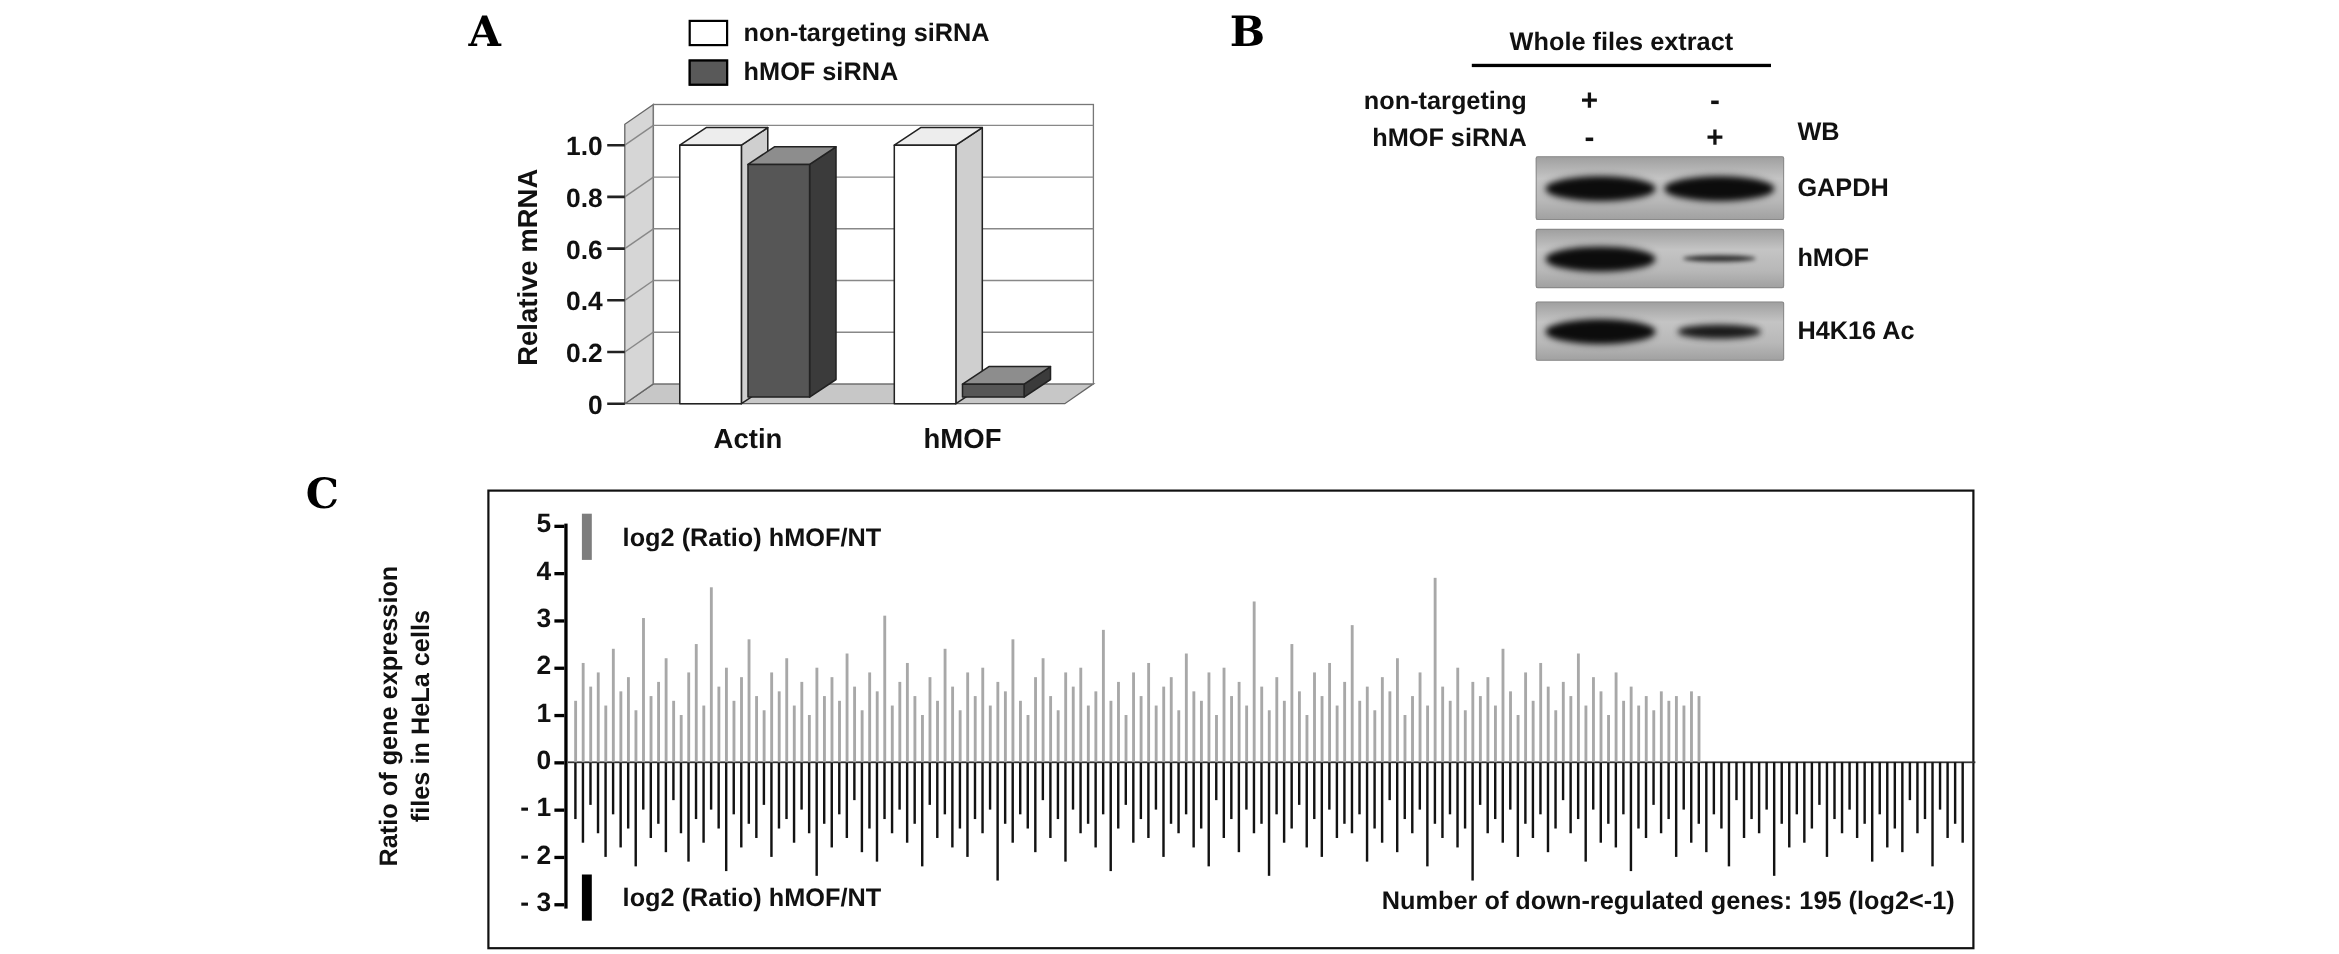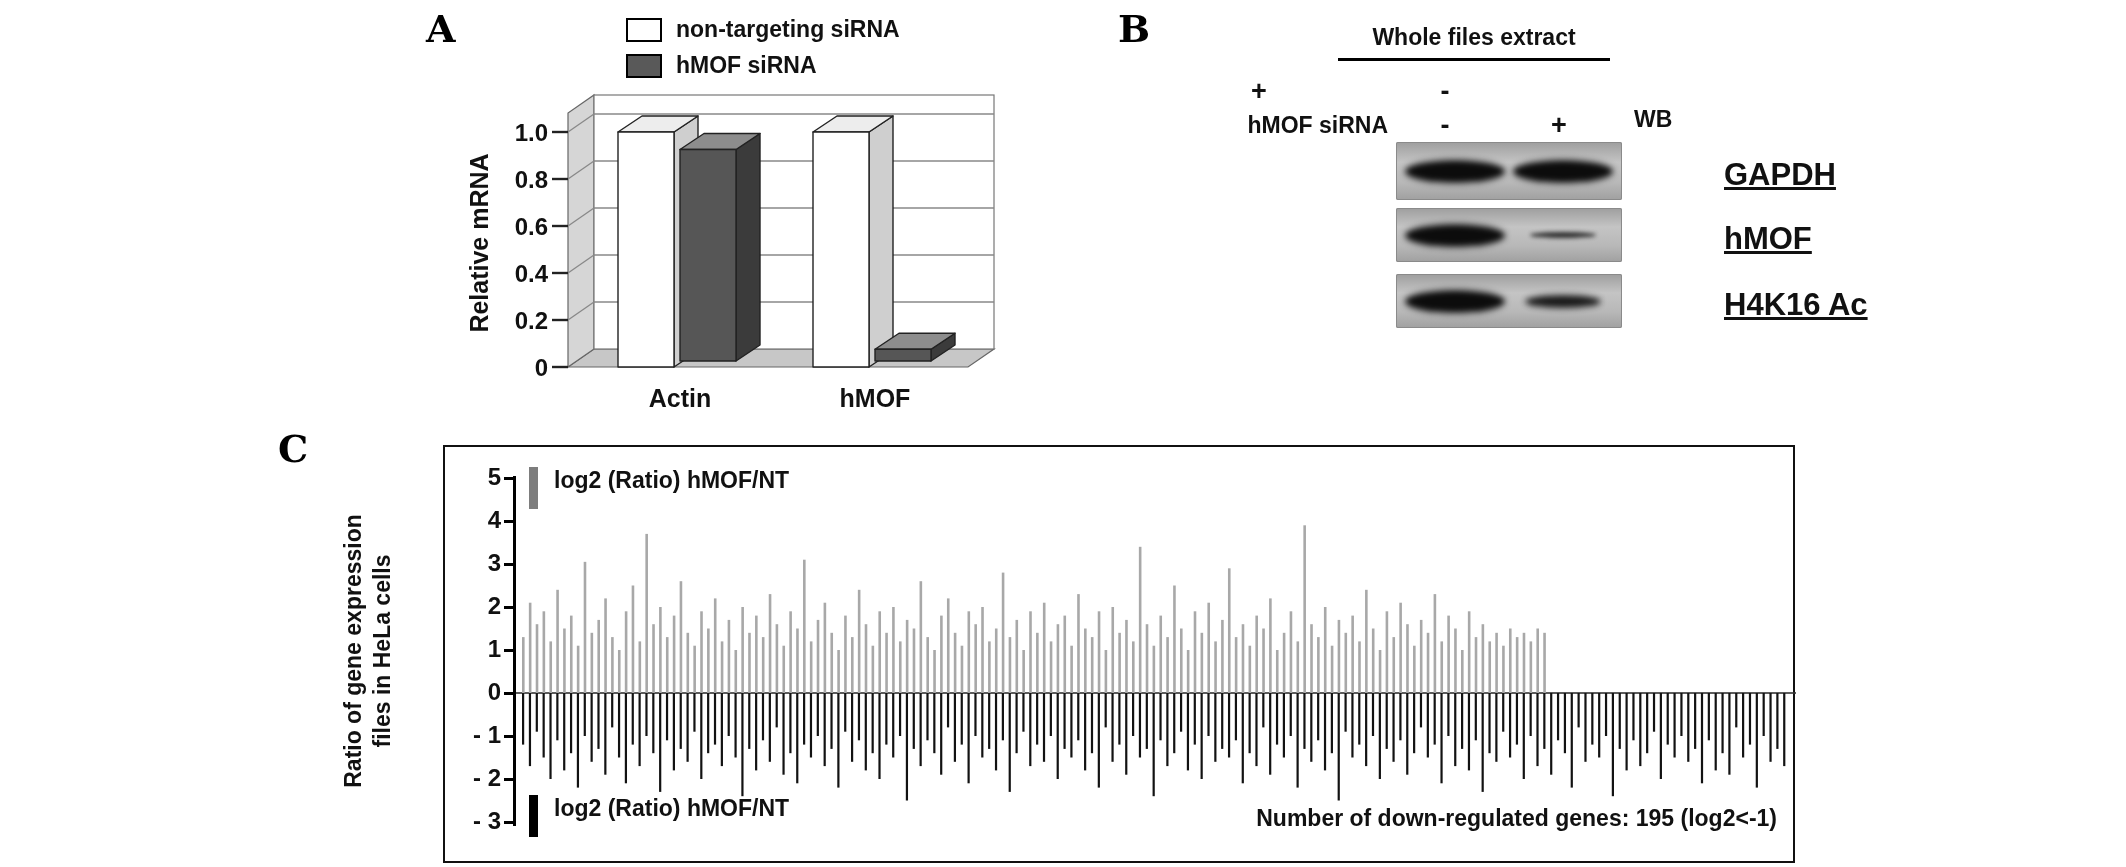--- a/index.html
+++ b/index.html
@@ -41,35 +41,35 @@
   .b-wb { position:absolute; left:1634px; top:106px; font-weight:bold; font-size:23px; }
   .blot {
     position:absolute; left:1396px; width:226px; border-radius:2px; overflow:hidden;
     background:linear-gradient(180deg,#9e9e9e,#c4c4c4 35%,#b8b8b8 70%,#a0a0a0);
     box-shadow:0 0 0 1px #8a8a8a inset;
   }
   .blot-1 { top:142px; height:58px; }
   .blot-2 { top:208px; height:54px; }
   .blot-3 { top:274px; height:54px; }
   .band { position:absolute; background:#0c0c0c; border-radius:50%; }
-  .blot-label { position:absolute; left:1724px; font-weight:bold; font-size:31px; white-space:nowrap;text-decoration:underline; }
+  .blot-label { position:absolute; left:1634px; font-weight:bold; font-size:23px; white-space:nowrap; }
   .blot-label-1 { top:157px; }
   .blot-label-2 { top:221px; }
   .blot-label-3 { top:287px; }
   
   .c-ylabel {
     position:absolute; left:168px; top:622px; width:400px; text-align:center;
     font-weight:bold; font-size:23px; line-height:29px; transform:rotate(-90deg);
   }
   .c-box { position:absolute; left:443px; top:445px; width:1352px; height:418px; border:2.5px solid #111; background:#fff; }
   .c-tick-label { position:absolute; left:14px; width:42px; text-align:right; font-weight:bold; font-size:24px; }
   .c-tick-mark  { position:absolute; left:59px; width:9px; height:3px; background:#000; }
   .c-axis-line  { position:absolute; left:68px; top:29px; width:3px; height:350px; background:#000; }
   #c-bars { position:absolute; left:71px; top:0; }
-  .c-legend { position:absolute; display:flex; align-items:flex-start; gap:16px; font-weight:bold; font-size:23px; }
+  .c-legend { position:absolute; display:flex; align-items:center; gap:28px; font-weight:bold; font-size:23px; }
   .c-glyph { display:inline-block; width:9px; height:42px; }
   .c-glyph-up   { background:#7d7d7d; }
   .c-glyph-down { background:#000; }
   .c-legend-up   { left:84px; top:20px; }
   .c-legend-down { left:84px; top:348px; }
   .c-annot { position:absolute; right:16px; font-weight:bold; font-size:23px; }
   .c-annot-up   { top:24px; }
   .c-annot-down { top:358px; }
 </style>
 </head>
@@ -137,20 +137,21 @@
       </g>
     <text class="svg-cat" x="212" y="332" text-anchor="middle">Actin</text>
     <text class="svg-cat" x="407" y="332" text-anchor="middle">hMOF</text>
   </svg>
 
   <div class="panel-letter" style="left:1118px; top:6px;">B</div>
 
   <div class="b-title">Whole files extract</div>
 
   <div class="b-row b-row-1">
+    <span class="b-rowlabel">non-targeting</span>
     <span class="b-lane">+</span>
     <span class="b-lane">-</span>
   </div>
   <div class="b-row b-row-2">
     <span class="b-rowlabel">hMOF siRNA</span>
     <span class="b-lane">-</span>
     <span class="b-lane">+</span>
   </div>
 
   <div class="b-wb">WB</div>

